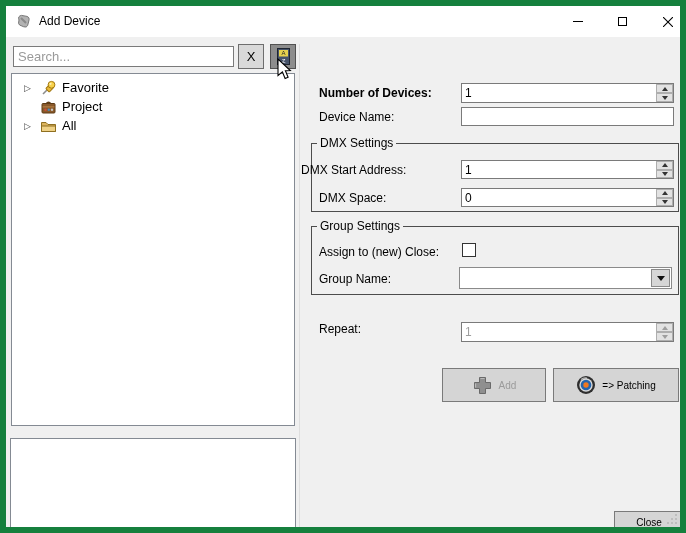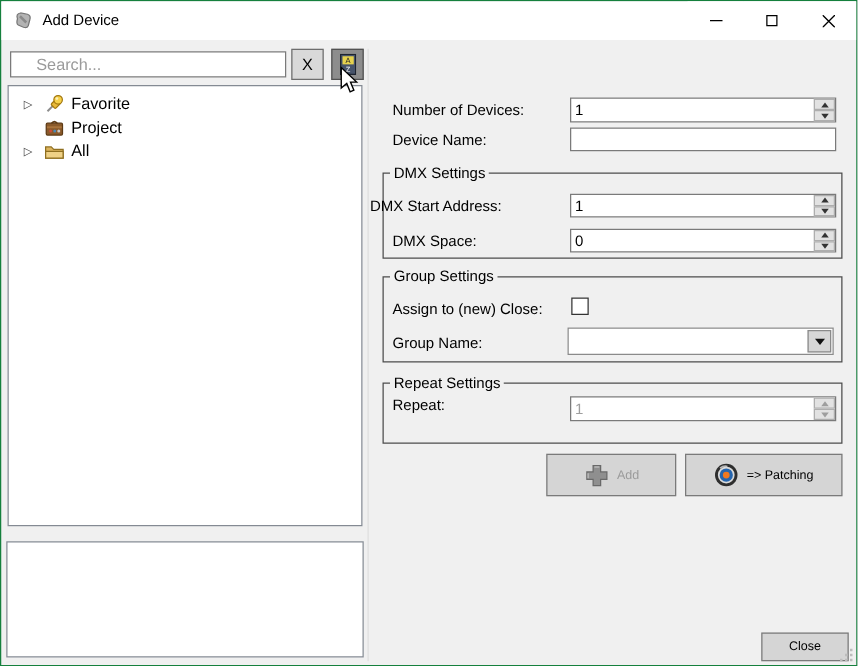--- a/index.html
+++ b/index.html
@@ -1,31 +1,31 @@
 <!DOCTYPE html>
 <html><head>
 <meta charset="utf-8">
 <style>
   html,body{margin:0;padding:0;background:#cfcfcf;}
   *{box-sizing:border-box;}
   #window{
     position:relative;width:686px;height:533px;
-    border:1px solid #15803d;background:#f0f0f0;
+    border:6px solid #15803d;background:#f0f0f0;
     font-family:"Liberation Sans",sans-serif;color:#000;overflow:hidden;
   }
   
   #titlebar{position:absolute;left:0;top:0;width:684px;height:31px;background:#ffffff;}
   #title-icon{position:absolute;left:9px;top:7px;width:17px;height:17px;}
   #title-text{position:absolute;left:33px;top:8px;font-size:12px;}
   .win-btn{position:absolute;top:0;width:45px;height:31px;display:flex;align-items:center;justify-content:center;background:#ffffff;}
   #btn-min{left:549px}#btn-max{left:594px}#btn-close{left:639px}
   .min-glyph{width:10px;height:1px;background:#000;}
   .max-glyph{width:9px;height:9px;border:1px solid #000;}
   
-  #search-input{position:absolute;left:7px;top:40px;width:221px;height:21px;border:1px solid #7a7a7a;background:#fff;font:13px "Liberation Sans",sans-serif;padding:1px 20px;color:#000;}
+  #search-input{position:absolute;left:7px;top:40px;width:221px;height:21px;border:1px solid #7a7a7a;background:#fff;font:13px "Liberation Sans",sans-serif;padding:1px 4px;color:#000;}
   #search-input::placeholder{color:#9a9a9a;}
   #clear-btn{position:absolute;left:232px;top:38px;width:26px;height:25px;background:#d9d9d9;border:1px solid #6e6e6e;font-size:13px;display:flex;align-items:center;justify-content:center;}
   #sort-btn{position:absolute;left:264px;top:38px;width:26px;height:25px;background:#8d8d8d;border:1px solid #525252;display:flex;align-items:center;justify-content:center;}
   #tree-box{position:absolute;left:5px;top:67px;width:284px;height:353px;background:#fff;border:1px solid #848a93;overflow:hidden;}
   .tree-row{position:relative;height:19px;display:flex;align-items:center;font-size:13px;}
   .tree-row:first-child{margin-top:4px;}
   .expander{width:10px;margin-left:12px;font-size:9px;color:#444;line-height:10px;}
   .no-expander{width:10px;margin-left:12px;}
   .tree-icon{width:17px;height:16px;margin-left:6px;margin-right:5px;}
   #preview-box{position:absolute;left:4px;top:432px;width:286px;height:93px;background:#fff;border:1px solid #848a93;}
@@ -121,21 +121,21 @@
         <path d="M1.5,4.5 L6,4.5 L8,6.5 L15.5,6.5 L15.5,13.5 L1.5,13.5 Z" fill="#dcb45e" stroke="#8f6f20"></path>
         <path d="M1.5,8 L15.5,8 L15.5,13.5 L1.5,13.5 Z" fill="#efd186" stroke="#8f6f20"></path>
       </svg>
       <span>All</span>
     </div>
   </div>
 
   <div id="preview-box"></div>
   <div id="splitter"></div>
 
-  <div class="label" style="left:313px;top:80px;">Number of Devices:</div>
+  <div class="label" style="left:313px;top:80px;font-weight:bold;">Number of Devices:</div>
   <div class="field" style="left:455px;top:77px;width:213px;height:20px;">
     <input value="1" style="">
     <div class="spin-btns">
       <div class="spin-btn">
           <div class="tri-up"></div>
         </div>
       <div class="spin-btn">
           <div class="tri-down"></div>
         </div>
     </div>
@@ -180,23 +180,20 @@
   <div class="label" style="left:313px;top:239px;">Assign to (new) Close:</div>
   <div id="checkbox"></div>
   <div class="label" style="left:313px;top:266px;">Group Name:</div>
   <div id="combo">
     <span id="combo-text"></span>
     <div id="combo-btn">
         <div class="combo-tri"></div>
       </div>
   </div>
 
-  <div class="groupbox" style="top:305px;height:49px;">
-    <span class="legend">Repeat Settings</span>
-  </div>
   <div class="label" style="left:313px;top:316px;">Repeat:</div>
   <div class="field disabled" style="left:455px;top:316px;width:213px;height:20px;">
     <input disabled="" value="1" style="">
     <div class="spin-btns">
       <div class="spin-btn">
           <div class="tri-up"></div>
         </div>
       <div class="spin-btn">
           <div class="tri-down"></div>
         </div>

